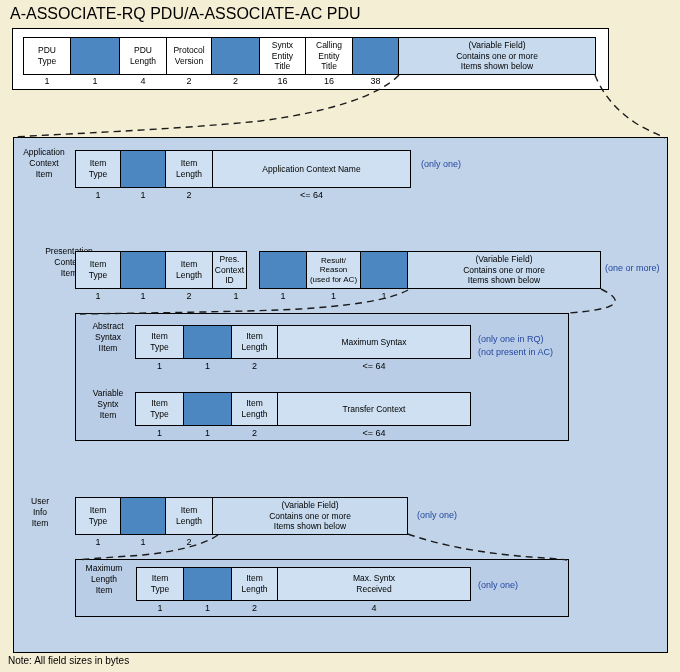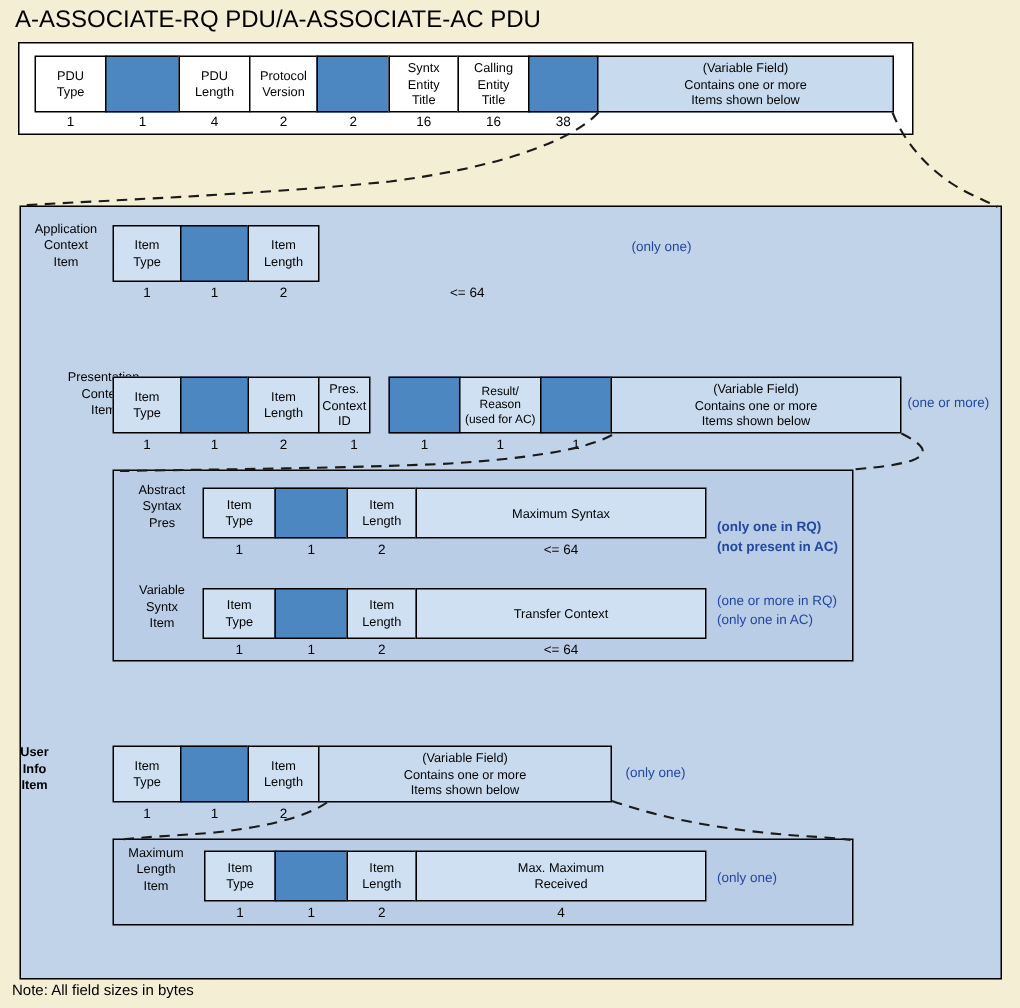--- a/index.html
+++ b/index.html
@@ -64,20 +64,21 @@
   <div class="container" style="left:13px;top:137px;width:655px;height:516px;"></div>
 
   <div class="seclabel" style="left:17px;top:147px;width:54px;">Application
 Context
 Item</div>
   <div class="cell" style="left:75px;top:150px;width:46px;height:38px;">Item
 Type</div>
   <div class="cell solid" style="left:120px;top:150px;width:46px;height:38px;"></div>
   <div class="cell" style="left:165px;top:150px;width:48px;height:38px;">Item
 Length</div>
+  <div class="cell" style="left:212px;top:150px;width:199px;height:38px;">Application Context Name</div>
   <div class="size" style="left:75px;top:190px;width:46px;">1</div>
   <div class="size" style="left:120px;top:190px;width:46px;">1</div>
   <div class="size" style="left:165px;top:190px;width:48px;">2</div>
   <div class="size" style="left:212px;top:190px;width:199px;">&lt;= 64</div>
   <div class="annot" style="left:421px;top:158px;">(only one)</div>
 
   <div class="seclabel" style="left:15px;top:246px;width:58px;margin-left:25px;">Presentation
 Context
 Item</div>
   <div class="cell" style="left:75px;top:251px;width:46px;height:38px;">Item
@@ -101,51 +102,49 @@
   <div class="size" style="left:212px;top:291px;width:48px;">1</div>
   <div class="size" style="left:259px;top:291px;width:48px;">1</div>
   <div class="size" style="left:306px;top:291px;width:55px;">1</div>
   <div class="size" style="left:360px;top:291px;width:48px;">1</div>
   <div class="annot" style="left:605px;top:262px;white-space:nowrap;">(one or more)</div>
 
   <div class="container" style="left:75px;top:313px;width:494px;height:128px;background:#bacde6;"></div>
 
   <div class="seclabel" style="left:82px;top:321px;width:52px;">Abstract
 Syntax
-Pres</div>
+IItem</div>
   <div class="cell" style="left:135px;top:325px;width:49px;height:34px;">Item
 Type</div>
   <div class="cell solid" style="left:183px;top:325px;width:49px;height:34px;"></div>
   <div class="cell" style="left:231px;top:325px;width:47px;height:34px;">Item
 Length</div>
   <div class="cell" style="left:277px;top:325px;width:194px;height:34px;">Maximum Syntax</div>
   <div class="size" style="left:135px;top:361px;width:49px;">1</div>
   <div class="size" style="left:183px;top:361px;width:49px;">1</div>
   <div class="size" style="left:231px;top:361px;width:47px;">2</div>
   <div class="size" style="left:277px;top:361px;width:194px;">&lt;= 64</div>
-  <div class="annot" style="left:478px;top:345px;font-weight:bold;">(only one in RQ)
+  <div class="annot" style="left:478px;top:333px;">(only one in RQ)
 (not present in AC)</div>
 
   <div class="seclabel" style="left:82px;top:388px;width:52px;">Variable
 Syntx
 Item</div>
   <div class="cell" style="left:135px;top:392px;width:49px;height:34px;">Item
 Type</div>
   <div class="cell solid" style="left:183px;top:392px;width:49px;height:34px;"></div>
   <div class="cell" style="left:231px;top:392px;width:47px;height:34px;">Item
 Length</div>
   <div class="cell" style="left:277px;top:392px;width:194px;height:34px;">Transfer Context</div>
   <div class="size" style="left:135px;top:428px;width:49px;">1</div>
   <div class="size" style="left:183px;top:428px;width:49px;">1</div>
   <div class="size" style="left:231px;top:428px;width:47px;">2</div>
   <div class="size" style="left:277px;top:428px;width:194px;">&lt;= 64</div>
-  <div class="annot" style="left:478px;top:394px;">(one or more in RQ)
-(only one in AC)</div>
 
-  <div class="seclabel" style="left:2px;top:496px;width:42px;font-weight:bold;">User
+  <div class="seclabel" style="left:19px;top:496px;width:42px;">User
 Info
 Item</div>
   <div class="cell" style="left:75px;top:497px;width:46px;height:38px;">Item
 Type</div>
   <div class="cell solid" style="left:120px;top:497px;width:46px;height:38px;"></div>
   <div class="cell" style="left:165px;top:497px;width:48px;height:38px;">Item
 Length</div>
   <div class="cell vfield" style="left:212px;top:497px;width:196px;height:38px;">(Variable Field)
 Contains one or more
 Items shown below</div>
@@ -157,21 +156,21 @@
   <div class="container" style="left:75px;top:559px;width:494px;height:58px;background:#bacde6;"></div>
 
   <div class="seclabel" style="left:77px;top:563px;width:54px;">Maximum
 Length
 Item</div>
   <div class="cell" style="left:136px;top:567px;width:48px;height:34px;">Item
 Type</div>
   <div class="cell solid" style="left:183px;top:567px;width:49px;height:34px;"></div>
   <div class="cell" style="left:231px;top:567px;width:47px;height:34px;">Item
 Length</div>
-  <div class="cell" style="left:277px;top:567px;width:194px;height:34px;">Max. Maximum
+  <div class="cell" style="left:277px;top:567px;width:194px;height:34px;">Max. Syntx
 Received</div>
   <div class="size" style="left:136px;top:603px;width:48px;">1</div>
   <div class="size" style="left:183px;top:603px;width:49px;">1</div>
   <div class="size" style="left:231px;top:603px;width:47px;">2</div>
   <div class="size" style="left:277px;top:603px;width:194px;">4</div>
   <div class="annot" style="left:478px;top:579px;">(only one)</div>
 
   <div class="note" style="left:8px;top:655px;">Note: All field sizes in bytes</div>
 
   <svg id="wires" width="680" height="672">

